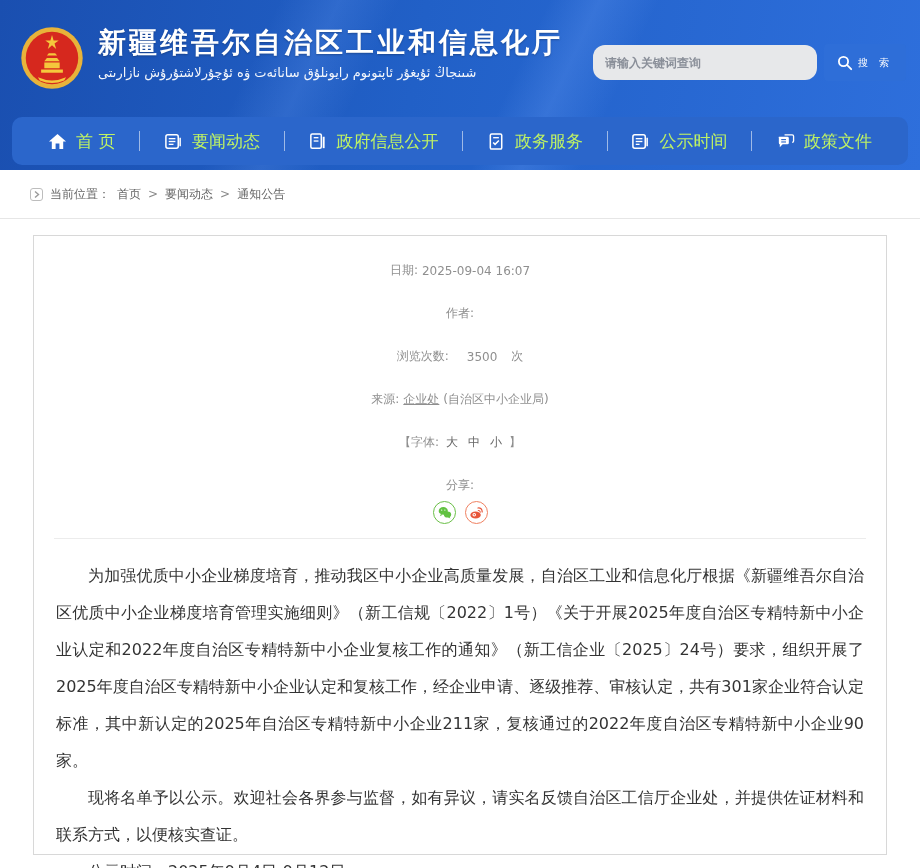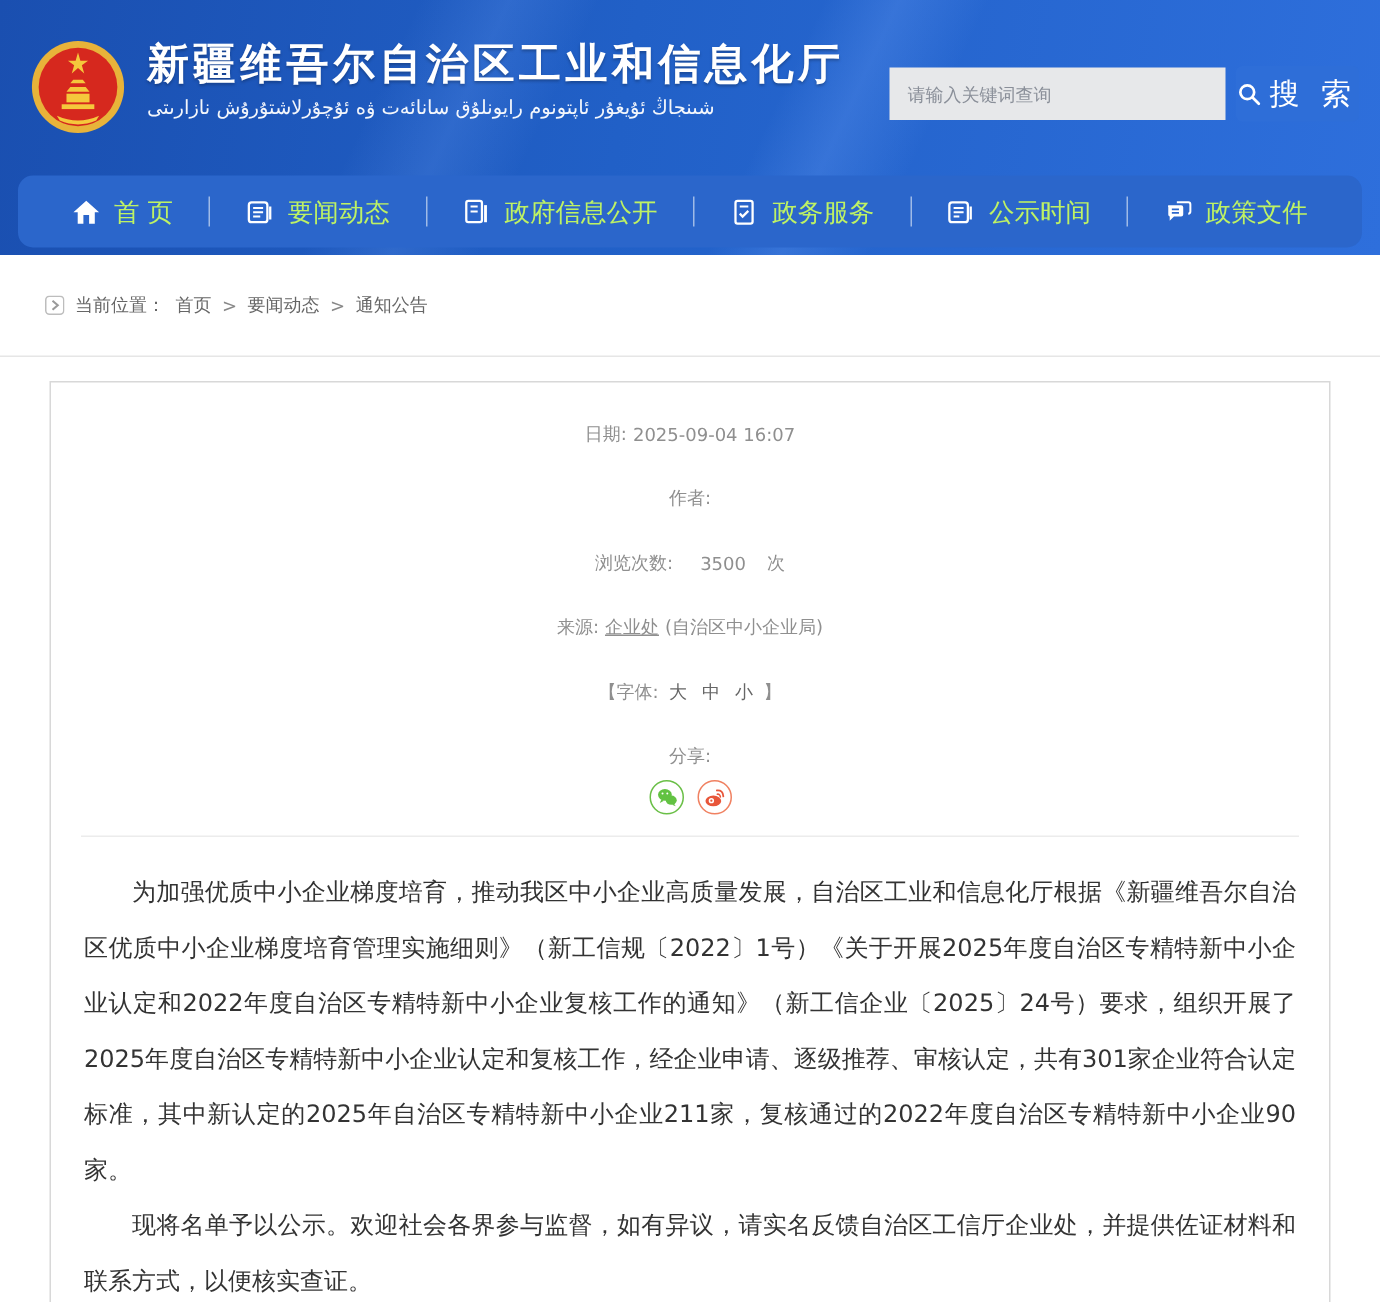--- a/index.html
+++ b/index.html
@@ -15,41 +15,41 @@
       linear-gradient(100deg, #1a4fb0 0%, #2160c7 45%, #2e6fdc 100%);
     overflow: hidden;
   }
   .header-top { display: flex; align-items: flex-start; padding: 24px 14px 0 20px; }
   .logo { width: 64px; height: 64px; flex: 0 0 auto; margin-top: 2px; }
   .site-titles { margin-left: 14px; color: #fff; }
   .site-title { font-size: 28px; font-weight: bold; letter-spacing: 3px; line-height: 38px;
     text-shadow: 0 1px 2px rgba(0,0,0,0.25); }
   .site-subtitle { font-size: 13px; line-height: 22px; opacity: 0.95; direction: rtl; text-align: left; }
   .search-area { margin-left: auto; display: flex; align-items: center; gap: 7px; margin-top: 20px; }
-  .search-input { width: 224px; height: 35px; border: none; outline: none; border-radius: 0;
+  .search-input { width: 224px; height: 35px; border: none; outline: none; border-radius: 12px;
     background: #e7e8ea; padding: 0 12px; font-size: 12px; color: #555;
-    font-family: "DejaVu Sans", sans-serif; }
+    font-family: "DejaVu Sans", sans-serif; font-weight: bold; }
   .search-input::placeholder { color: #8a8f99; }
   .search-btn { width: 82px; height: 37px; border: none; border-radius: 4px; background: #2e6ed8;
-    color: #fff; font-size: 20px; letter-spacing: 4px; display: flex; align-items: center;
+    color: #fff; font-size: 10px; letter-spacing: 4px; display: flex; align-items: center;
     justify-content: center; gap: 5px; cursor: pointer; font-family: "DejaVu Sans", sans-serif; }
 
   
   .nav {
     position: absolute; left: 12px; right: 12px; top: 117px; height: 48px;
     background: #2b66cb; border-radius: 10px;
     display: flex; align-items: center; justify-content: space-between; padding: 0 36px;
   }
   .nav-item { display: flex; align-items: center; gap: 9px; color: #bef264; font-size: 17px;
     cursor: pointer; white-space: nowrap; }
   .nav-sep { width: 1px; height: 20px; background: rgba(255,255,255,0.55); }
   .nav-icon { width: 19px; height: 19px; display: block; }
 
   
-  .breadcrumb-row { height: 68px; display: flex; align-items: center; gap: 7px;
+  .breadcrumb-row { height: 49px; display: flex; align-items: center; gap: 7px;
     padding-left: 30px; border-bottom: 1px solid #e6e6e6; font-size: 12px; color: #666; }
   .crumb-link { color: #666; cursor: pointer; }
   .crumb-sep { color: #888; }
 
   
   .article-box { margin: 16px 32px 0 33px; width: 854px; height: 620px;
     border: 1px solid #d8d8d8; background: #fff; }
   .article-title { margin: 36px auto 0; max-width: 820px; text-align: center;
     font-size: 24px; font-weight: bold; color: #333; line-height: 40px; }
 

